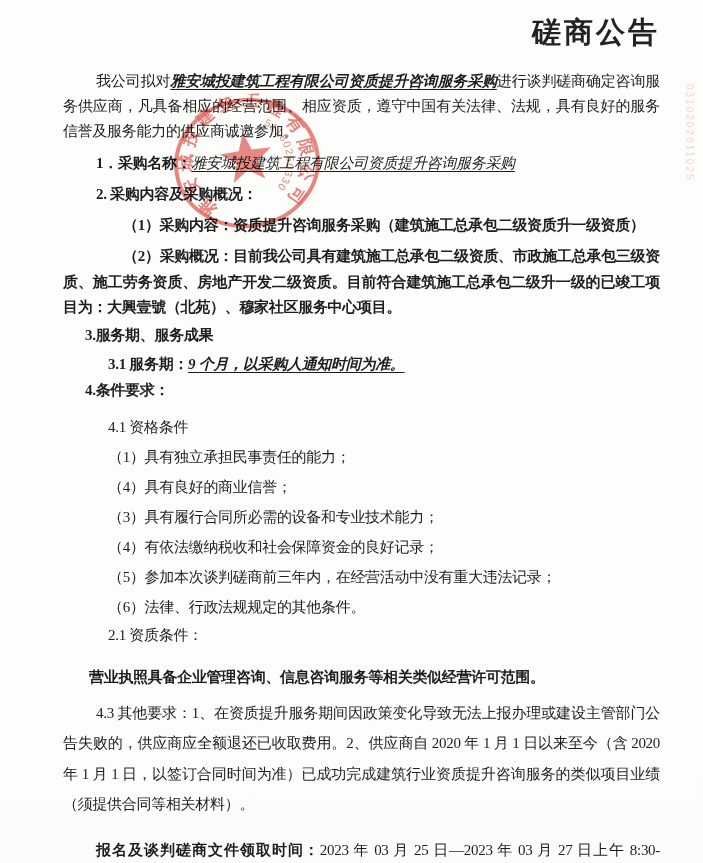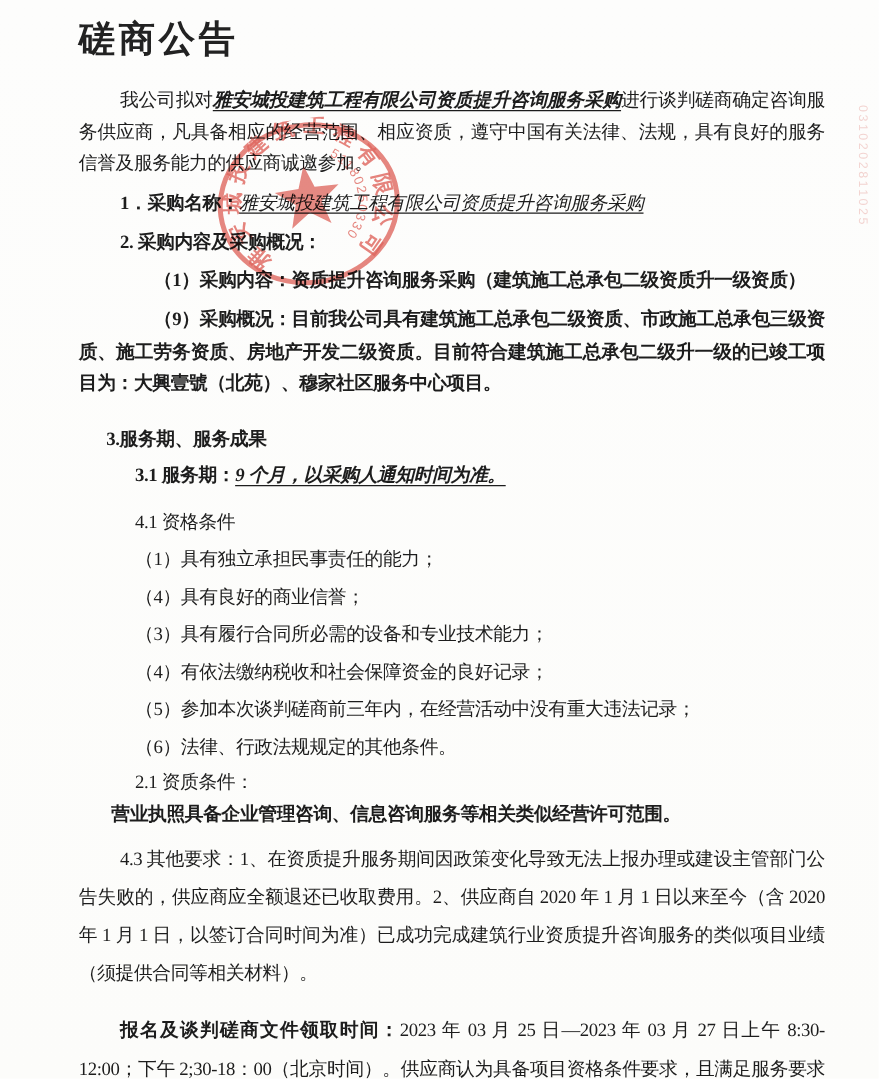--- a/index.html
+++ b/index.html
@@ -5,40 +5,40 @@
   html,body{margin:0;padding:0;}
   body{width:703px;height:863px;overflow:hidden;background:#ffffff;}
   .page{
     position:relative;width:703px;height:863px;
     background:linear-gradient(180deg,#fdfdfc 0%,#fcfcfa 100%);
     font-family:"Liberation Serif","DejaVu Serif",serif;
     color:#1d1d1d;overflow:hidden;
   }
   .content{padding:14px 43px 0 63px;}
   .doc-title{
-    text-align:left;font-family:"Liberation Sans","DejaVu Sans",sans-serif;
+    text-align:right;font-family:"Liberation Sans","DejaVu Sans",sans-serif;
     font-weight:bold;font-size:29px;letter-spacing:3px;color:#222;
     margin:0 0 19px 0;line-height:36px;
   }
   .ln{font-size:15px;line-height:25px;letter-spacing:-0.3px;text-align:justify;}
   .b{font-weight:bold;}
   .u{text-decoration:underline;text-underline-offset:3px;font-style:italic;}
   .intro{text-indent:33px;margin:0;}
   .s1{margin-top:7px;text-indent:33px;}
   .s2{margin-top:6px;text-indent:33px;}
   .s2_1{margin-top:6px;text-indent:60px;}
   .s2_2{margin-top:6px;text-indent:60px;line-height:25.5px;}
-  .s3{margin-top:19px;text-indent:22px;}
+  .s3{margin-top:2px;text-indent:22px;}
   .s3_1{margin-top:4px;text-indent:45px;}
   .s3_2{margin-top:4px;text-indent:45px;}
   .s4{margin-top:1px;text-indent:22px;}
   .s4_1h{margin-top:12px;text-indent:45px;}
   .qitem{margin-top:5px;text-indent:45px;}
   .s4_2h{margin-top:3px;text-indent:45px;}
-  .s4_2t{margin-top:1px;text-indent:26px;}
+  .s4_2t{margin-top:17px;text-indent:26px;}
   .s4_3{margin-top:8px;line-height:30.5px;text-indent:33px;}
   .reg{margin-top:9px;line-height:31px;text-indent:33px;}
   .seal{
     position:absolute;left:163px;top:95px;width:170px;height:150px;
     transform:rotate(-8deg);mix-blend-mode:multiply;opacity:0.88;
     pointer-events:none;
   }
   .seal-bleed{
     position:absolute;left:684px;top:84px;height:134px;
     writing-mode:vertical-rl;font-size:10px;letter-spacing:2px;
@@ -54,27 +54,28 @@
     <h1 class="doc-title">磋商公告</h1>
 
     <p class="ln intro"><span>我公司拟对</span><span class="b u">雅安城投建筑工程有限公司资质提升咨询服务采购</span><span>进行谈判磋商确定咨询服务供应商，凡具备相应的经营范围、相应资质，遵守中国有关法律、法规，具有良好的服务信誉及服务能力的供应商诚邀参加。</span></p>
 
     <div class="ln s1"><span class="b">1．采购名称：</span><span class="u">雅安城投建筑工程有限公司资质提升咨询服务采购</span></div>
 
     <div class="ln s2 b">2. 采购内容及采购概况：</div>
 
     <div class="ln s2_1 b"><span>（1）采购内容：</span><span>资质提升咨询服务采购（建筑施工总承包二级资质升一级资质）</span></div>
 
-    <div class="ln s2_2 b"><span>（9）采购概况：</span><span>目前我公司具有建筑施工总承包二级资质、市政施工总承包三级资质、施工劳务资质、房地产开发二级资质。目前符合建筑施工总承包二级升一级的已竣工项目为：大興壹號（北苑）、穆家社区服务中心项目。</span></div>
+    <div class="ln s2_2 b"><span>（2）采购概况：</span><span>目前我公司具有建筑施工总承包二级资质、市政施工总承包三级资质、施工劳务资质、房地产开发二级资质。目前符合建筑施工总承包二级升一级的已竣工项目为：大興壹號（北苑）、穆家社区服务中心项目。</span></div>
 
     <div class="ln s3 b">3.服务期、服务成果</div>
 
     <div class="ln s3_1"><span class="b">3.1 服务期：</span><span class="b u">9 个月，以采购人通知时间为准。</span></div>
 
 
+    <div class="ln s4 b">4.条件要求：</div>
 
     <div class="ln s4_1h">4.1 资格条件</div>
 
     <div class="ln qitem">（1）具有独立承担民事责任的能力；</div>
     <div class="ln qitem">（4）具有良好的商业信誉；</div>
     <div class="ln qitem">（3）具有履行合同所必需的设备和专业技术能力；</div>
     <div class="ln qitem">（4）有依法缴纳税收和社会保障资金的良好记录；</div>
     <div class="ln qitem">（5）参加本次谈判磋商前三年内，在经营活动中没有重大违法记录；</div>
     <div class="ln qitem">（6）法律、行政法规规定的其他条件。</div>
 

